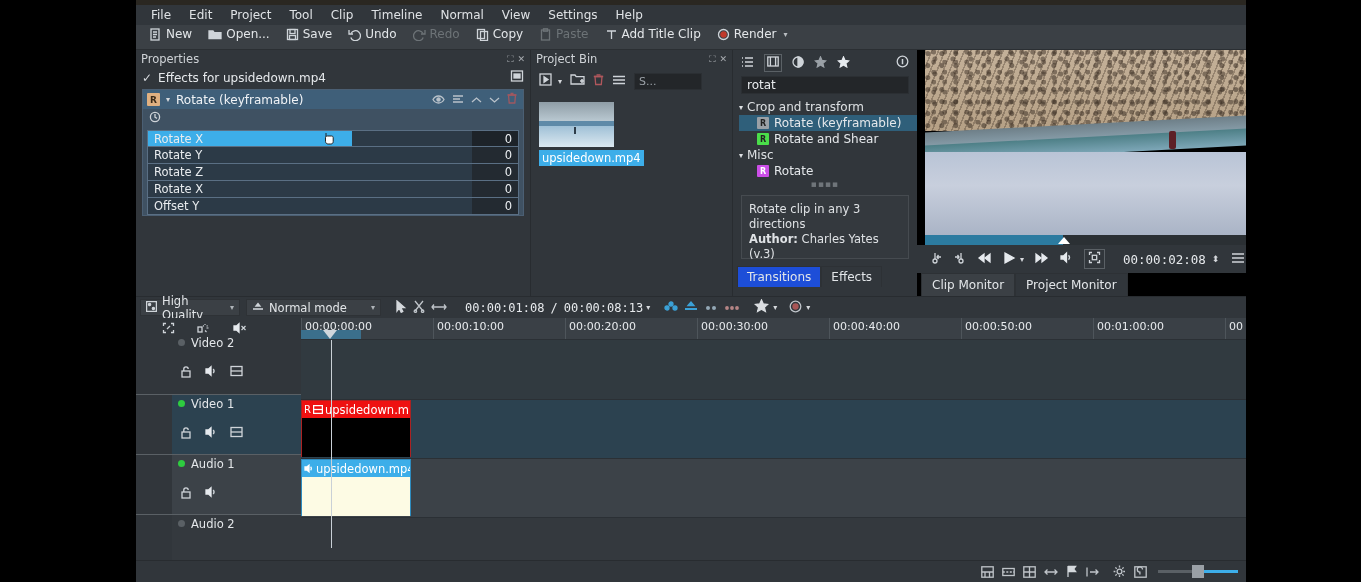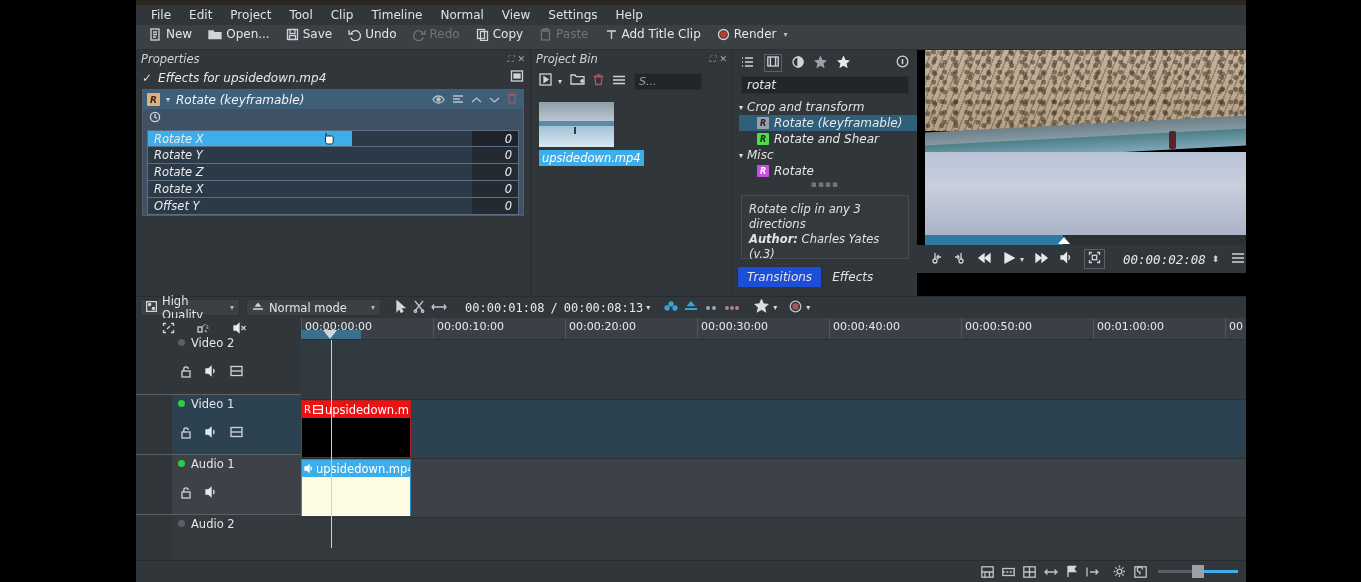--- a/index.html
+++ b/index.html
@@ -35,21 +35,21 @@
     padding-left:6px; gap:2px; border-bottom:1px solid #2b2f33;
   }
   .tb{
     display:flex; align-items:center; gap:4px; padding:2px 7px; font-size:12px;
     color:#e3e6e9; border-radius:2px; cursor:default; white-space:nowrap;
   }
   .tb.disabled{ color:#6d7377; }
   .tb svg{ display:block; }
   .tb .caret{ font-size:8px; color:#b9bdc1; margin-left:3px;}
   
-  .mainrow{ display:flex; height:246px;font-style:italic; }
+  .mainrow{ display:flex; height:246px; }
   .panel-title{
     height:18px; display:flex; align-items:center; justify-content:space-between;
     font-size:11.5px; color:#cfd3d7; padding:0 5px;
     background:#31363b;
   }
   .dockbtns{ display:flex; gap:4px; opacity:.75; font-size:9px; }
   
   #properties{ width:394px; background:#31363b; flex:0 0 394px; }
   .eff-header{
     display:flex; align-items:center; gap:6px; height:19px;
@@ -625,20 +625,24 @@
             </svg></span>
         <span style="border:1px solid #5b6166;padding:1px 3px"><svg width="13" height="13" viewBox="0 0 13 13">
               <path d="M1.5 4V1.5H4M9 1.5h2.5V4M11.5 9v2.5H9M4 11.5H1.5V9"></path>
               <rect x="4.3" y="4.3" width="4.4" height="4.4"></rect>
             </svg></span>
         <span class="tc">00:00:02:08</span>
         <span style="margin-left:-4px;font-size:9px">⬍</span>
         <span style="margin-left:2px"><svg width="14" height="12" viewBox="0 0 14 12">
               <path d="M1 2h12M1 6h12M1 10h12" stroke-width="1.6"></path>
             </svg></span>
+      </div>
+      <div class="mon-tabs">
+        <div class="mon-tab"><span>Clip Monitor</span></div>
+        <div class="mon-tab active"><span>Project Monitor</span></div>
       </div>
     </div>
   </div>
 
   <div class="tl-toolbar">
     <div class="combo" style="width:100px">
       <span><svg width="11" height="11" viewBox="0 0 11 11">
             <rect x="0.6" y="0.6" width="9.8" height="9.8"></rect>
             <circle cx="3.6" cy="3.6" r="1.1" fill="#cfd4d9"></circle>
             <circle cx="7.4" cy="7.4" r="1.1" fill="#cfd4d9"></circle>

